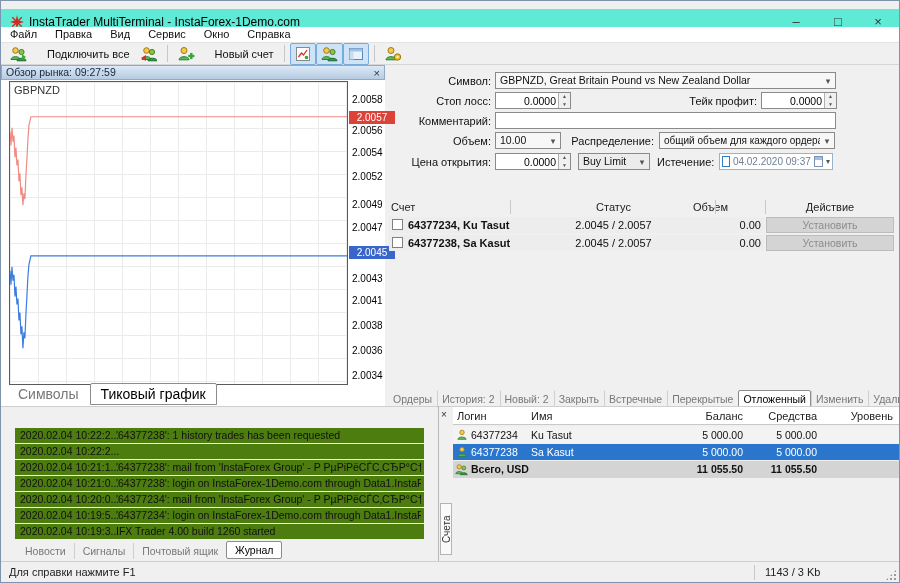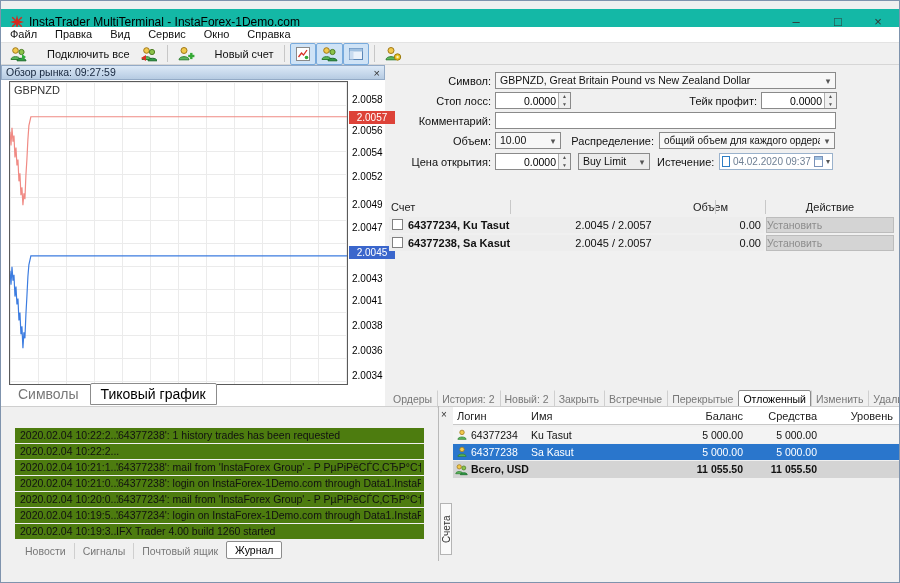--- a/index.html
+++ b/index.html
@@ -1,21 +1,21 @@
 <!DOCTYPE html>
 <html><head>
 <meta charset="utf-8">
 <style>
   *{box-sizing:border-box;margin:0;padding:0}
   html,body{background:#d8d8d8}
   .app{position:relative;width:900px;height:583px;background:#f0f0f0;border:1px solid #7f93ad;
        font-family:"Liberation Sans",sans-serif;font-size:11px;color:#111;overflow:hidden}
   .abs{position:absolute}
   
-  .titlebar{position:absolute;left:0;top:8px;width:100%;height:26px;background:#14b8a6}
+  .titlebar{position:absolute;left:0;top:8px;width:100%;height:26px;background:#5eead4}
   .title-text{position:absolute;left:28px;top:0;line-height:26px;font-size:12px;color:#000}
   .app-logo{position:absolute;left:8px;top:5px;width:16px;height:16px}
   .winbtn{position:absolute;top:0;width:38px;height:26px;text-align:center;line-height:25px;font-size:13px;color:#333;cursor:default}
   .menubar{position:absolute;left:0;top:26px;width:100%;height:15px;background:#fff;display:flex}
   .menu-item{padding:0 9px;line-height:15px;font-size:11px;color:#111}
   .toolbar{position:absolute;left:0;top:41px;width:100%;height:23px;background:#f0f0f0;
            border-top:1px solid #e3e3e3;border-bottom:1px solid #d6d6d6;display:flex;align-items:center;padding-left:4px}
   .tb-btn{display:flex;align-items:center;gap:20px;padding:2px 4px;border:1px solid transparent;border-radius:2px}
   .tb-btn.pressed{background:#cfe3f6;border-color:#78aadc}
   .tb-sep{width:1px;height:17px;background:#c7c7c7;margin:0 5px}
@@ -56,21 +56,21 @@
   .cal-icon{width:13px;height:11px;border:1px solid #7a92b8;background:#fff;position:relative}
   .cal-icon::before{content:"";position:absolute;left:0;top:0;width:100%;height:3px;background:#9fc0e0}
   .btn-primary{position:absolute;left:537px;top:172px;width:208px;height:18px;background:#b5d7f5;
       border:1px solid #2d7dc4;text-align:center;line-height:16px;font-size:11px;color:#000}
   
   .ot-h{position:absolute;height:16px;line-height:16px;font-size:11px;color:#222}
   .ot-sep{position:absolute;width:1px;height:14px;background:#c8c8c8}
   .ot-row-bg{position:absolute;left:388px;width:375px;height:16px;background:#ededed}
   .ot-cell{position:absolute;height:16px;line-height:16px;font-size:11px}
   .row-action{position:absolute;left:765px;width:128px;height:16px;background:#d4d4d4;border:1px solid #bcbcbc;
-      text-align:left;line-height:14px;font-size:10.5px;color:#8c8c8c}
+      text-align:center;line-height:14px;font-size:10.5px;color:#8c8c8c}
   
   .ptabs{position:absolute;left:387px;top:389px;width:512px;height:18px;display:flex;align-items:flex-end}
   .ptab{padding:2px 4px;font-size:10.5px;color:#777;white-space:nowrap;border:1px solid transparent}
   .ptab + .ptab{border-left:1px solid #cfcfcf}
   .ptab.active{background:#fff;border:1px solid #8c8c8c;color:#000;border-radius:2px}
   
   .hline{position:absolute;left:0;top:405px;width:100%;height:1px;background:#cfcfcf}
   .vstrip{position:absolute;top:406px;width:14px;height:154px;background:#f0f0f0}
   .strip-x{position:absolute;left:2px;top:2px;font-size:10px;color:#333}
   .vtab{position:absolute;left:1px;width:12px;border:1px solid #b4b4b4;background:#fafafa;
@@ -276,20 +276,21 @@
   <span class="fl" style="left:656px;top:153px;width:54px">Истечение:</span>
   <div class="expiry abs" style="left:718px;top:152px;width:114px;height:17px">
     <span class="cb"></span>
     <span class="exp-text">04.02.2020 09:37</span>
     <span class="cal-icon"></span>
     <span style="font-size:8px;color:#555">▾</span>
   </div>
 
 
   <span class="ot-h" style="left:390px;top:198px">Счет</span>
+  <span class="ot-h" style="left:510px;top:198px;width:205px;text-align:center">Статус</span>
   <span class="ot-h" style="left:669px;top:198px;width:58px;text-align:right">Объем</span>
   <span class="ot-h" style="left:765px;top:198px;width:128px;text-align:center">Действие</span>
   <div class="ot-sep" style="left:509px;top:199px"></div>
   <div class="ot-sep" style="left:714px;top:199px"></div>
   <div class="ot-sep" style="left:764px;top:199px"></div>
 
   <div class="ot-row-bg" style="top:216px"></div>
   <span class="cb gray abs" style="left:391px;top:218px"></span>
   <span class="ot-cell bold" style="left:407px;top:216px">64377234, Ku Tasut</span>
   <span class="ot-cell" style="left:510px;top:216px;width:205px;text-align:center">2.0045 / 2.0057</span>
@@ -403,14 +404,20 @@
       <circle cx="5.5" cy="4.5" r="2.8" fill="#f2c94c" stroke="#a07818"></circle>
         <path d="M1 13.5c0-3.8 9-3.8 9 0z" fill="#5cb85c" stroke="#2e7d32"></path>
       <circle cx="11.5" cy="6" r="2.6" fill="#8bc34a" stroke="#4e7d24"></circle>
         <path d="M7 14.8c0-3.4 9-3.4 9 0z" fill="#2e9e44" stroke="#1c6b2c"></path>
       </svg>
     <span class="acell" style="left:18px;line-height:17px">Всего, USD</span>
     <span class="acell r" style="left:220px;width:70px;line-height:17px">11 055.50</span>
     <span class="acell r" style="left:294px;width:70px;line-height:17px">11 055.50</span>
   </div>
 
+  <div class="statusbar">
+    <span class="sb-left">Для справки нажмите F1</span>
+    <span class="sb-sep"></span>
+    <span class="sb-right">1143 / 3 Kb</span>
+    <span class="grip"></span>
+  </div>
 
 </div>
 
 </body></html>

